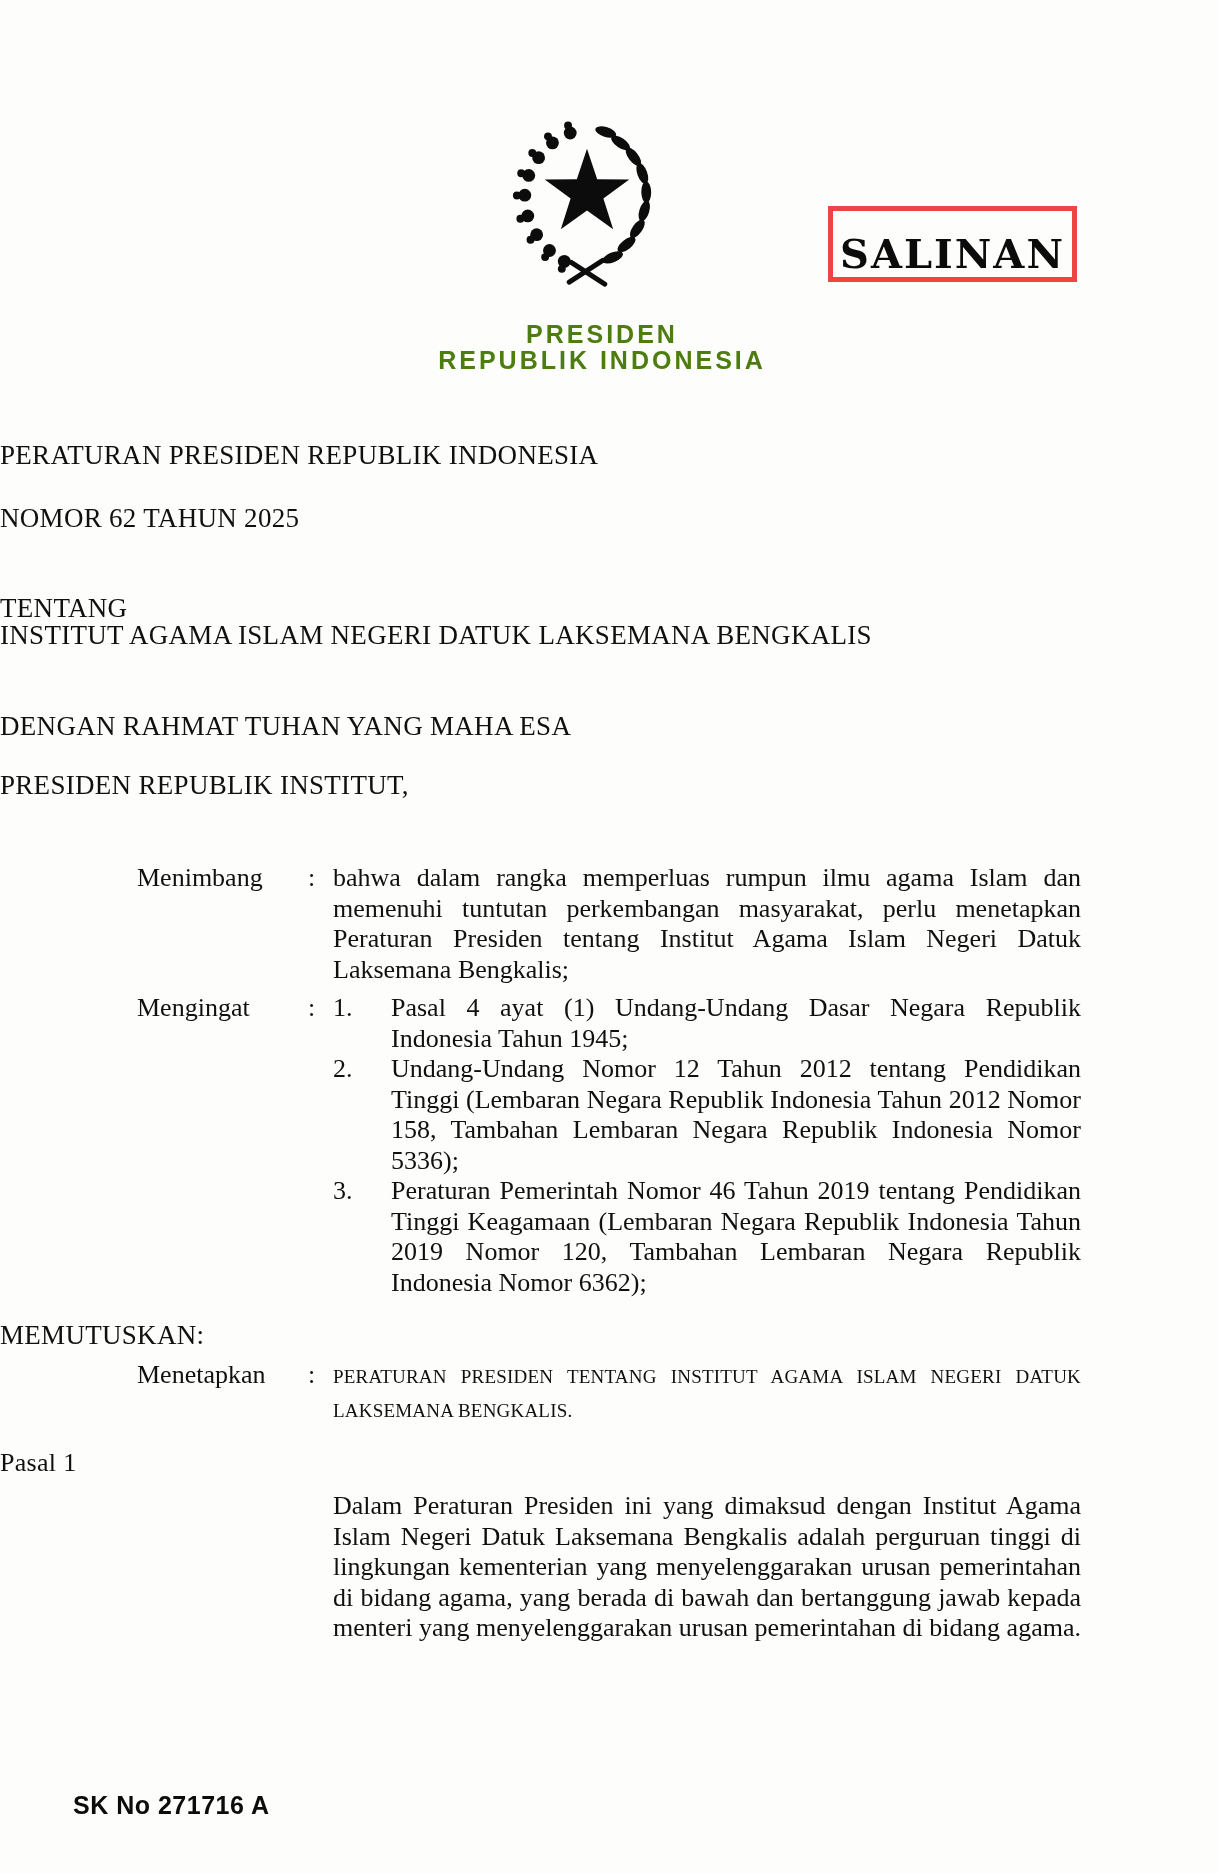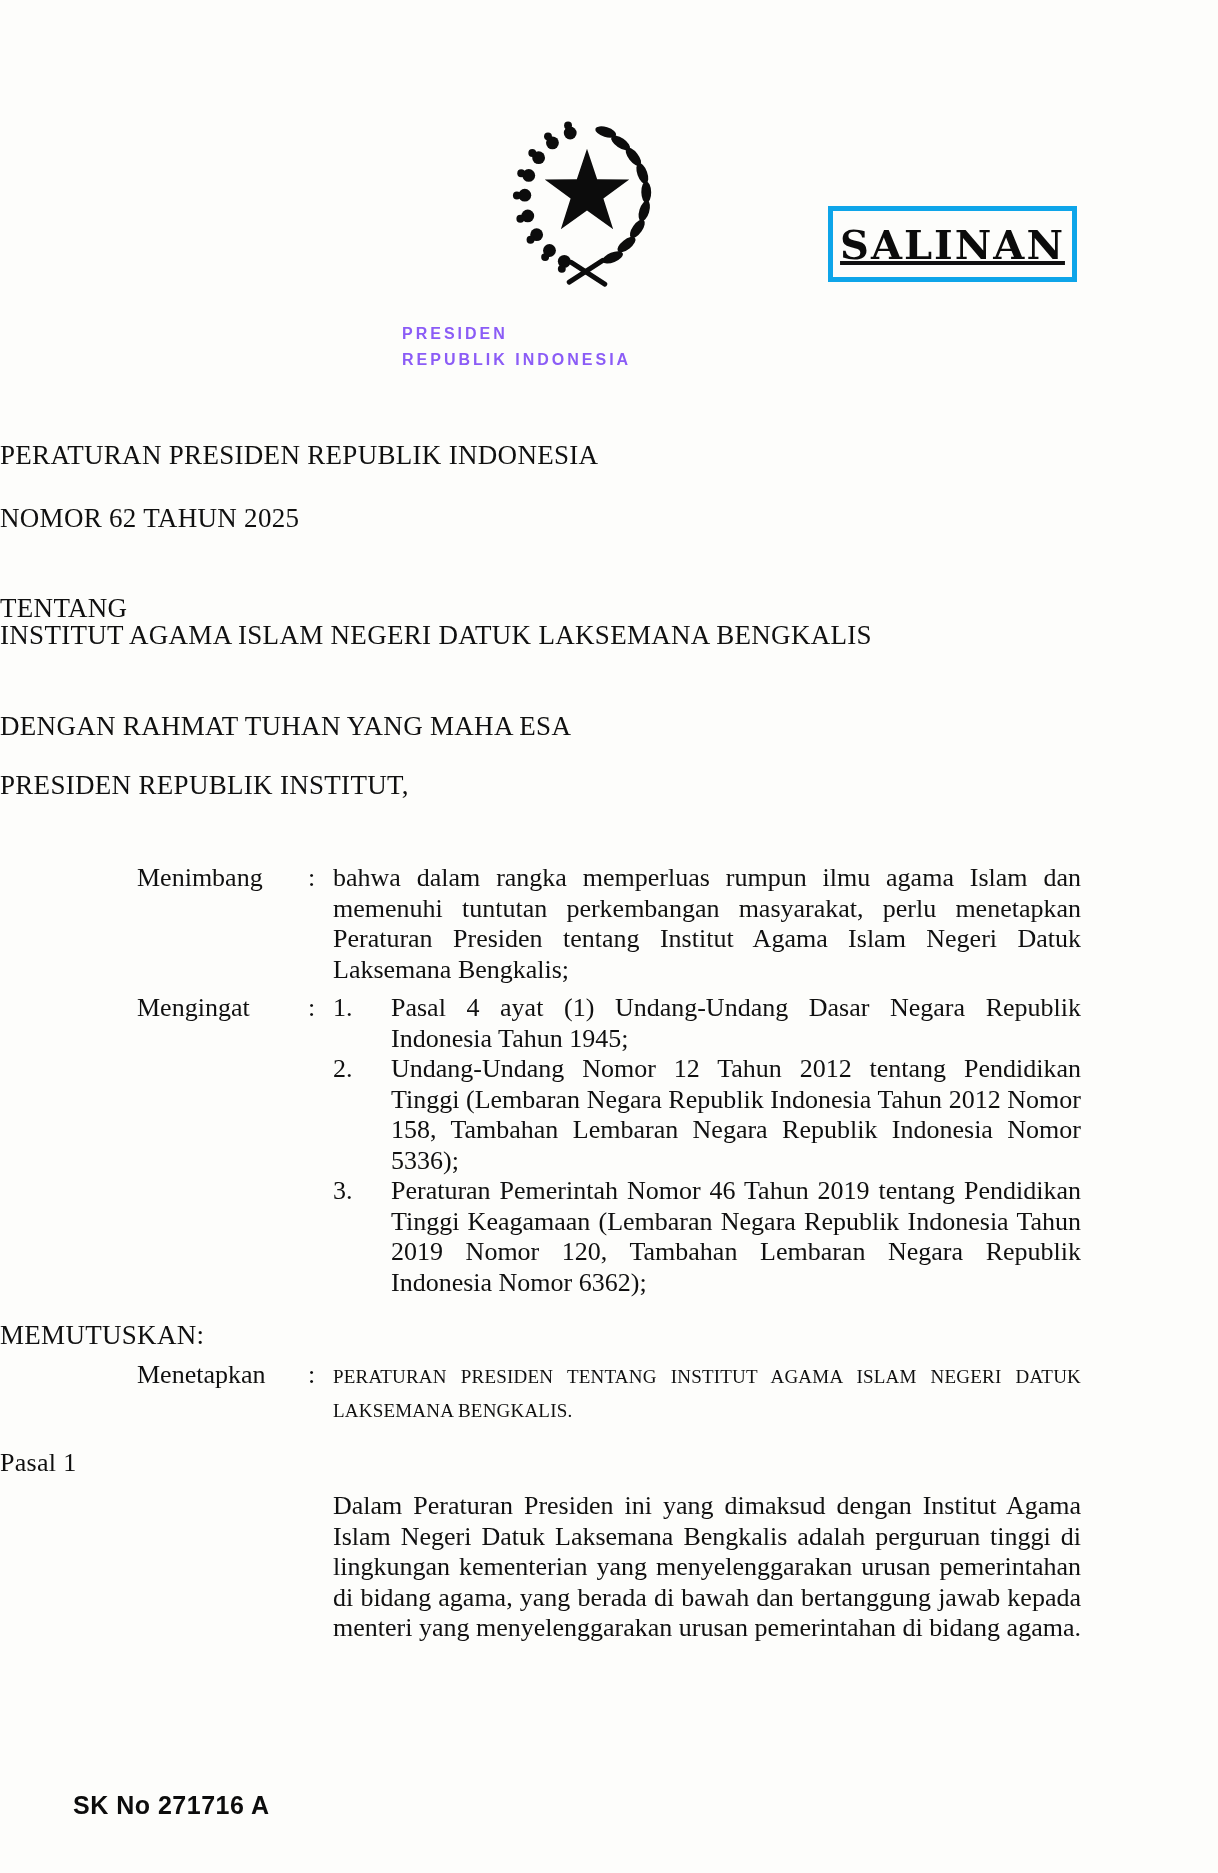--- a/index.html
+++ b/index.html
@@ -12,30 +12,31 @@
     color:#101010;
     overflow:hidden;
   }
 
   
   .emblem { position:absolute; left:508px; top:112px; width:158px; height:198px; }
 
   
   .letterhead {
     position:absolute; left:402px; top:321px; width:400px;
+    text-align:center;
     font-family:"Liberation Sans", sans-serif;
-    font-weight:bold; font-size:16px; line-height:26px; letter-spacing:3px;
-    color:#8b5cf6;
+    font-weight:bold; font-size:25px; line-height:26px; letter-spacing:3px;
+    color:#4d7c0f;
   }
 
   
   .stamp-box {
     position:absolute; left:828px; top:206px; width:239px; height:66px;
-    border:5px solid #0ea5e9;
-    display:flex; align-items:center; justify-content:center;text-decoration:underline;
+    border:5px solid #ef4444;
+    display:flex; align-items:flex-end; justify-content:center;
   }
   .stamp-box .stamp-text {
     font-family:"DejaVu Serif", serif;
     font-weight:bold; font-size:40px; letter-spacing:2px; color:#0b0b0b;
   }
 
   
   .center-line {
     position:absolute; left:0; width:100%;
     font-size:27px; line-height:30px; letter-spacing:0.3px;

